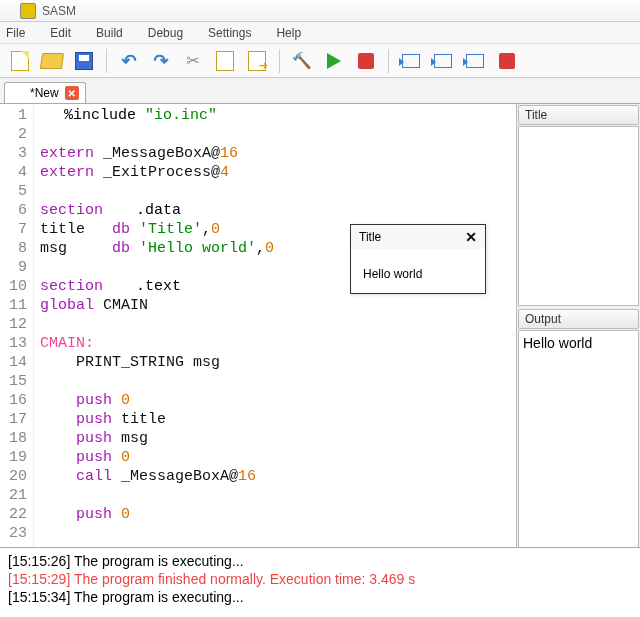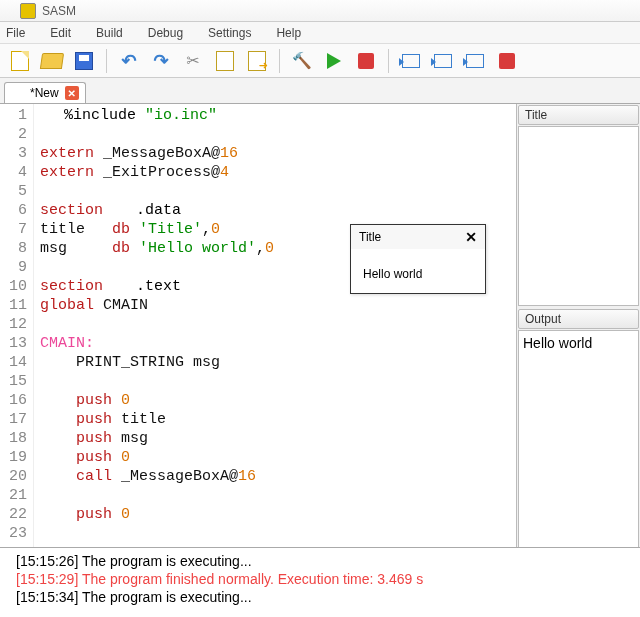--- a/index.html
+++ b/index.html
@@ -30,30 +30,30 @@
 .tabbar { background: #f3f3f3; height: 26px; display: flex; align-items: flex-end; padding: 0 4px; border-bottom: 1px solid #aaa; }
 .tab { background: #fff; border: 1px solid #aaa; border-bottom: none; padding: 3px 6px 3px 25px; font-size: 12px; display: flex; align-items: center; gap: 6px; border-radius: 3px 3px 0 0; }
 .tab .close { width: 14px; height: 14px; background: #e85a3a; border-radius: 2px; color: #fff; font-size: 10px; display: flex; align-items: center; justify-content: center; font-weight: bold; }
 .middle { flex: 1; display: flex; background: #fff; min-height: 0; }
 .editor { flex: 1; display: flex; font-family: "Courier New", monospace; font-size: 15px; background: #fff; position: relative; overflow: hidden; }
 .gutter { width: 34px; background: #fff; border-right: 1px solid #eee; text-align: right; padding: 2px 6px 2px 2px; color: #888; line-height: 19px; }
 .code { flex: 1; padding: 2px 6px; line-height: 19px; white-space: pre; color: #111; position: relative; }
 .code .line { height: 19px; }
 .hl-cur { background: #eef0fa; display: block; width: 100%; margin-top: 38px; }
 .k-red { color: #000000; margin-left: 24px; }
-.k-blue { color: #b91c1c; }
+.k-blue { color: #a21caf; }
 .k-green { color: #008a00; }
 .k-orange { color: #d87000; }
 .k-label { color: #ec4899; }
 .rpanel { width: 124px; background: #f0f0f0; border-left: 1px solid #bbb; display: flex; flex-direction: column; }
 .rpanel .panehead { background: linear-gradient(#fbfbfb,#e9e9e9); border: 1px solid #bbb; padding: 2px 6px; font-size: 12px; color: #333; margin: 1px; border-radius: 2px; }
 .rpanel .panebody { background: #fff; border: 1px solid #bbb; margin: 0 1px 2px 1px; flex: 0 0 auto; padding: 4px; font-size: 14px; }
 .rpanel .inputbody { height: 180px; }
 .rpanel .outputbody { height: 230px; font-family: Arial; }
-.logpane { height: 70px; background: #fff; border-top: 1px solid #aaa; padding: 4px 16px; font-size: 14px; font-family: Arial, sans-serif; overflow: hidden; }
+.logpane { height: 70px; background: #fff; border-top: 1px solid #aaa; padding: 4px 8px; font-size: 14px; font-family: Arial, sans-serif; overflow: hidden; }
 .logline { line-height: 18px; }
 .log-green { color: #ef4444; }
 .msgbox { position: absolute; left: 350px; top: 120px; width: 136px; background: #f3f3f3; border: 1px solid #333; box-shadow: 1px 1px 3px rgba(0,0,0,.15); font-family: Tahoma, Arial; font-size: 12px; z-index: 50; }
 .msgbox .mhead { display: flex; justify-content: space-between; align-items: center; padding: 4px 8px; background: #f7f7f7; }
 .msgbox .mclose { font-size: 14px; font-weight: bold; }
 .msgbox .mbody { padding: 18px 12px 12px 12px; background: #fff; }
 .msgbox .mfoot { padding: 8px; text-align: center; background: #f3f3f3; }
 .msgbox .mbtn { padding: 2px 24px; border: 1px solid #666; background: #f0f0f0; font-size: 12px; box-shadow: 0 0 0 1px #5a8fd8; }
 </style>
 </head>

